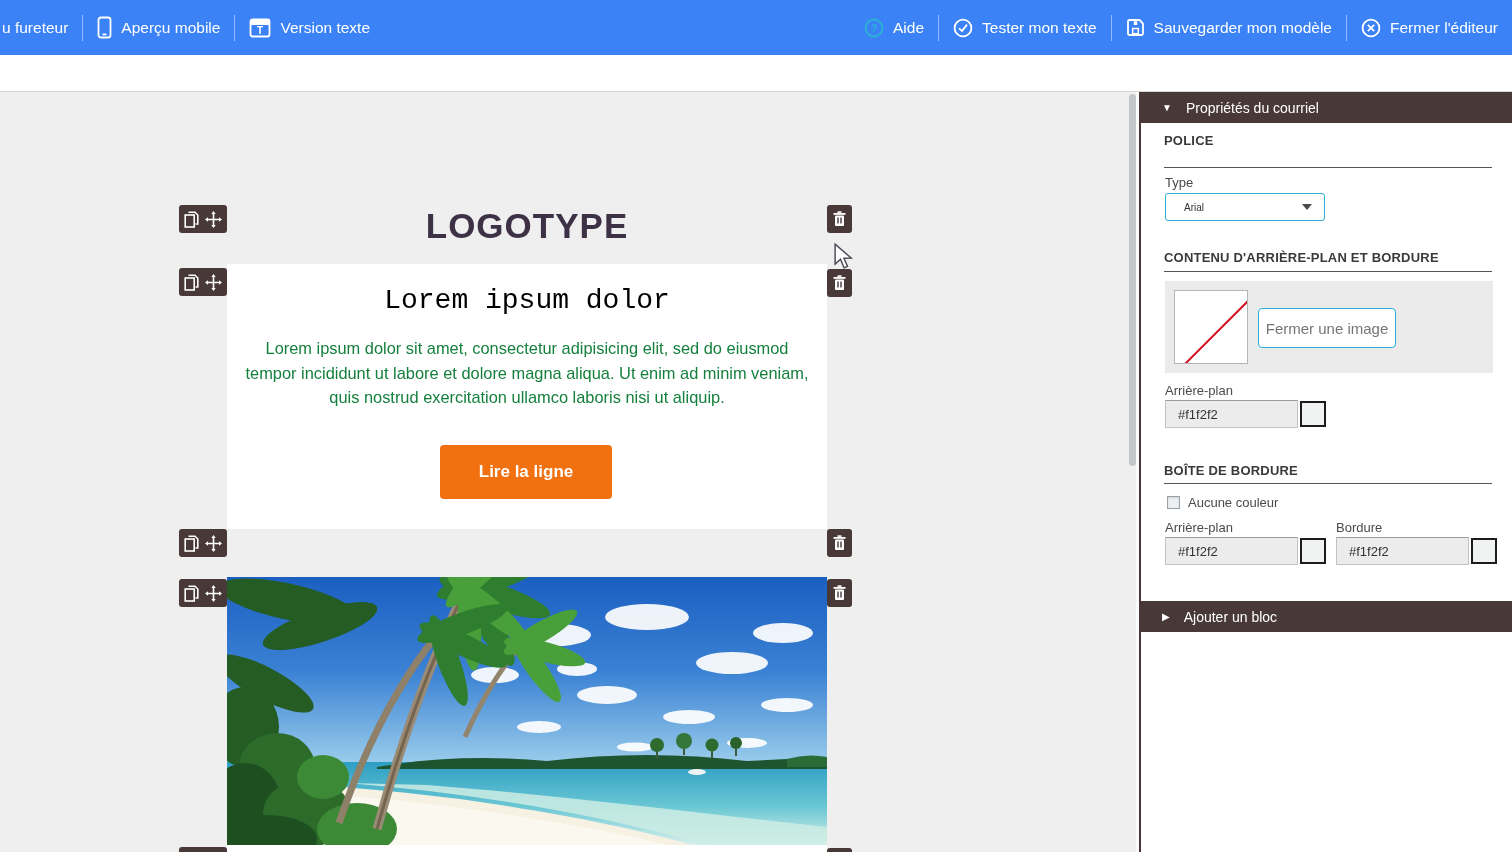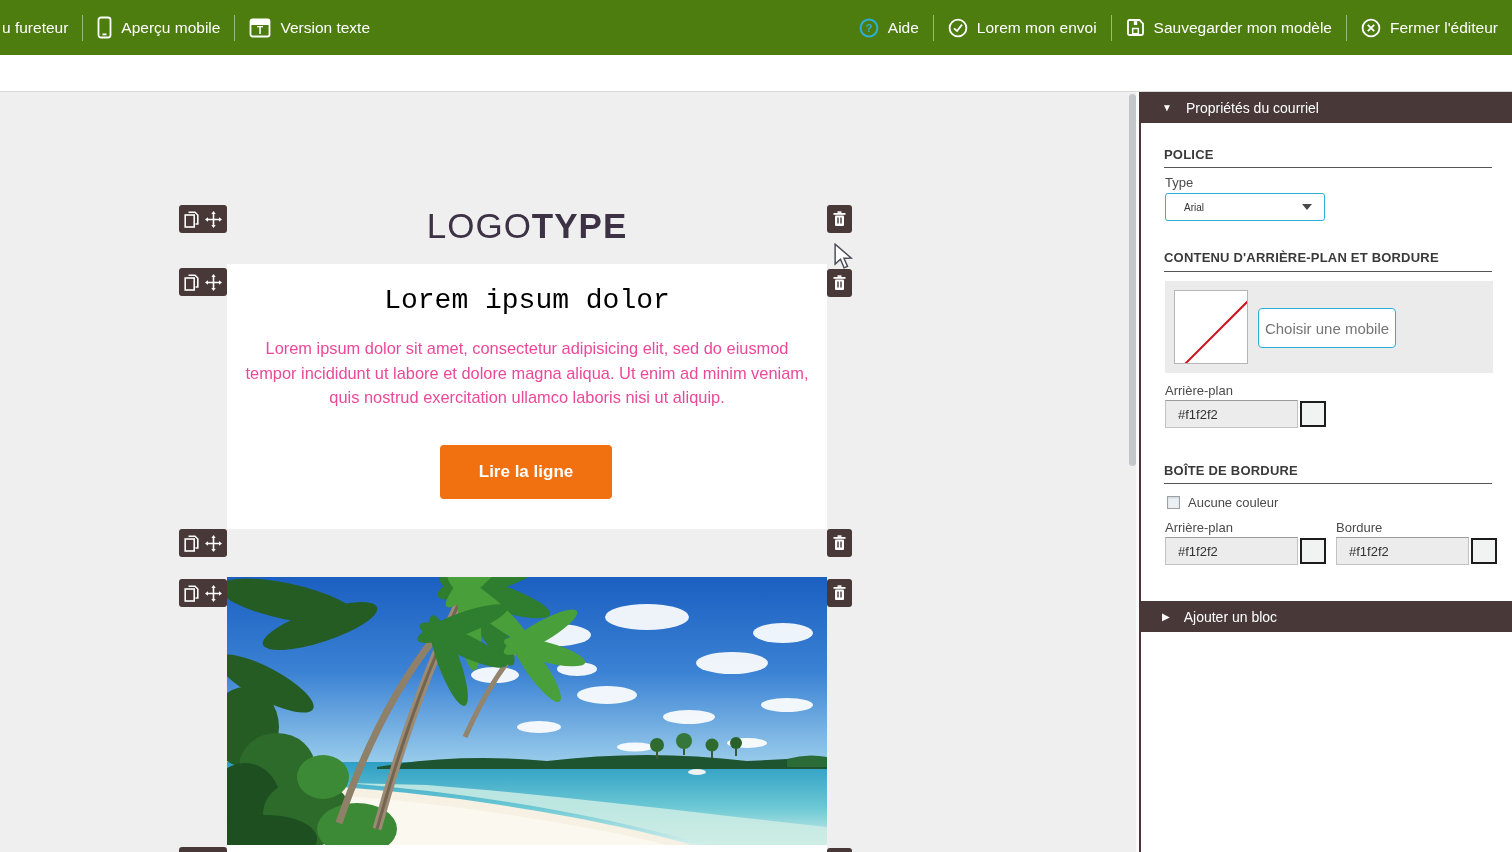--- a/index.html
+++ b/index.html
@@ -2,48 +2,48 @@
 <html><head>
 <meta charset="utf-8">
 <style>
   * { margin:0; padding:0; box-sizing:border-box; }
   html,body { width:1512px; height:852px; overflow:hidden; background:#fff;
               font-family:"Liberation Sans", sans-serif; }
   #stage { position:relative; width:1512px; height:852px; overflow:hidden; }
 
   
   .topbar { position:absolute; left:0; top:0; width:1512px; height:55px;
-            background:#4d7c0f; color:#fff; display:flex; align-items:center;
+            background:#3b82f6; color:#fff; display:flex; align-items:center;
             justify-content:space-between; font-size:15.5px; }
   .tb-group { display:flex; align-items:center; height:100%; }
   .tb-left { padding-left:2px; }
   .tb-right { padding-right:14px; }
   .tb-item { display:flex; align-items:center; gap:9px; white-space:nowrap; cursor:pointer; }
   .tb-sep { width:1px; height:26px; background:rgba(255,255,255,.45); margin:0 14px; }
   .tb-item svg { display:block; }
 
   
   .optionsbar { position:absolute; left:0; top:55px; width:1512px; height:37px;
                 background:#fff; border-bottom:1px solid #d9d9d9; }
   .opt-check { position:absolute; left:396px; top:67px; width:13px; height:13px;
                border:1px solid #99a1a6; background:#edf0f2; box-shadow:inset 0 1px 2px rgba(0,0,0,.12); }
   .opt-label { position:absolute; left:417px; top:65px; font-size:15px; color:#4a4a4a; }
 
   
   .canvas { position:absolute; left:0; top:92px; width:1139px; height:760px; background:#efefef; }
   .block { position:absolute; left:227px; width:600px; }
   .logo-block { top:95px; height:77px; display:flex; align-items:center; justify-content:center;
                 font-size:35px; letter-spacing:1px; color:#3d3145; }
-  .logo-light { font-weight:400; } .logo-bold { font-weight:700; }
+  .logo-light { font-weight:700; } .logo-bold { font-weight:700; }
   .whitebox { background:#fff; }
   .box1 { top:172px; height:265px; }
   .box2 { top:753px; height:99px; overflow:hidden; }
   .art-heading { text-align:center; font-size:28px; color:#000; padding-top:21px; font-weight:400;font-family:Liberation Mono, monospace; }
   .art-body { width:575px; margin:20px auto 0; text-align:center; font-size:16.4px;
-              line-height:24.5px; color:#ec4899; }
+              line-height:24.5px; color:#15803d; }
   .cta { position:absolute; left:213px; top:181px; width:172px; height:54px; background:#f17110;
          border:none; border-radius:4px; color:#fff; font-size:17px; font-weight:700;
          font-family:"Liberation Sans", sans-serif; cursor:pointer; }
   .img-block { top:485px; height:268px; overflow:hidden; }
   .img-block svg { display:block; }
 
   
   .ctl-left { position:absolute; left:179px; width:48px; height:28px; background:#483838;
               border-radius:3px; display:flex; align-items:center; justify-content:space-evenly; }
   .ctl-trash { position:absolute; left:827px; width:25px; height:28px; background:#483838;
@@ -134,21 +134,21 @@
         <span>Aide</span>
       </div>
       <div class="tb-sep"></div>
       <div class="tb-item">
         <span class="cicon">
           <svg width="20" height="20" viewBox="0 0 20 20">
               <circle cx="10" cy="10" r="8.4" fill="none" stroke="#fff" stroke-width="1.8"></circle>
               <path d="M6 10.3 L9 13 L14 6.6" fill="none" stroke="#fff" stroke-width="1.8"></path>
             </svg>
         </span>
-        <span>Lorem mon envoi</span>
+        <span>Tester mon texte</span>
       </div>
       <div class="tb-sep"></div>
       <div class="tb-item">
         <span class="cicon">
           <svg width="19" height="19" viewBox="0 0 19 19">
               <path d="M2 3.5 Q2 2 3.5 2 L13.5 2 L17 5.5 L17 15.5 Q17 17 15.5 17 L3.5 17 Q2 17 2 15.5 Z" fill="none" stroke="#fff" stroke-width="1.8"></path>
               <rect x="6.7" y="10.5" width="5.6" height="5.2" fill="none" stroke="#fff" stroke-width="1.5"></rect>
               <rect x="7.8" y="3.2" width="3.4" height="3.8" fill="#fff"></rect>
             </svg>
         </span>
@@ -415,33 +415,33 @@
   <div class="v-track"></div>
   <div class="v-thumb"></div>
 
   <div class="sidebar">
 
     <div class="sb-bar" style="top:0">
       <span class="tri">▼</span>
       <span>Propriétés du courriel</span>
     </div>
 
-    <div class="sb-title" style="top:55px">POLICE</div>
+    <div class="sb-title" style="top:41px">POLICE</div>
     <div class="sb-rule" style="top:75px"></div>
     <div class="sb-label" style="left:24px; top:83px">Type</div>
     <div class="dropdown">
       <span class="dd-text">Arial</span>
       <span class="dd-caret"></span>
     </div>
 
     <div class="sb-title" style="top:158px">CONTENU D'ARRIÈRE-PLAN ET BORDURE</div>
     <div class="sb-rule" style="top:179px"></div>
     <div class="gray-panel">
       <div class="noimg"></div>
-      <button class="choose-btn">Choisir une mobile</button>
+      <button class="choose-btn">Fermer une image</button>
     </div>
     <div class="sb-label" style="left:24px; top:291px">Arrière-plan</div>
     <input class="hexfield" style="left: 24px; top: 308px; width: 133px;" value="#f1f2f2">
     <div class="swatch" style="left:159px; top:309px"></div>
 
     <div class="sb-title" style="top:371px">BOÎTE DE BORDURE</div>
     <div class="sb-rule" style="top:391px"></div>
     <div class="sb-check" style="left:26px; top:404px"></div>
     <div class="sb-label" style="left:47px; top:403px">Aucune couleur</div>
 

